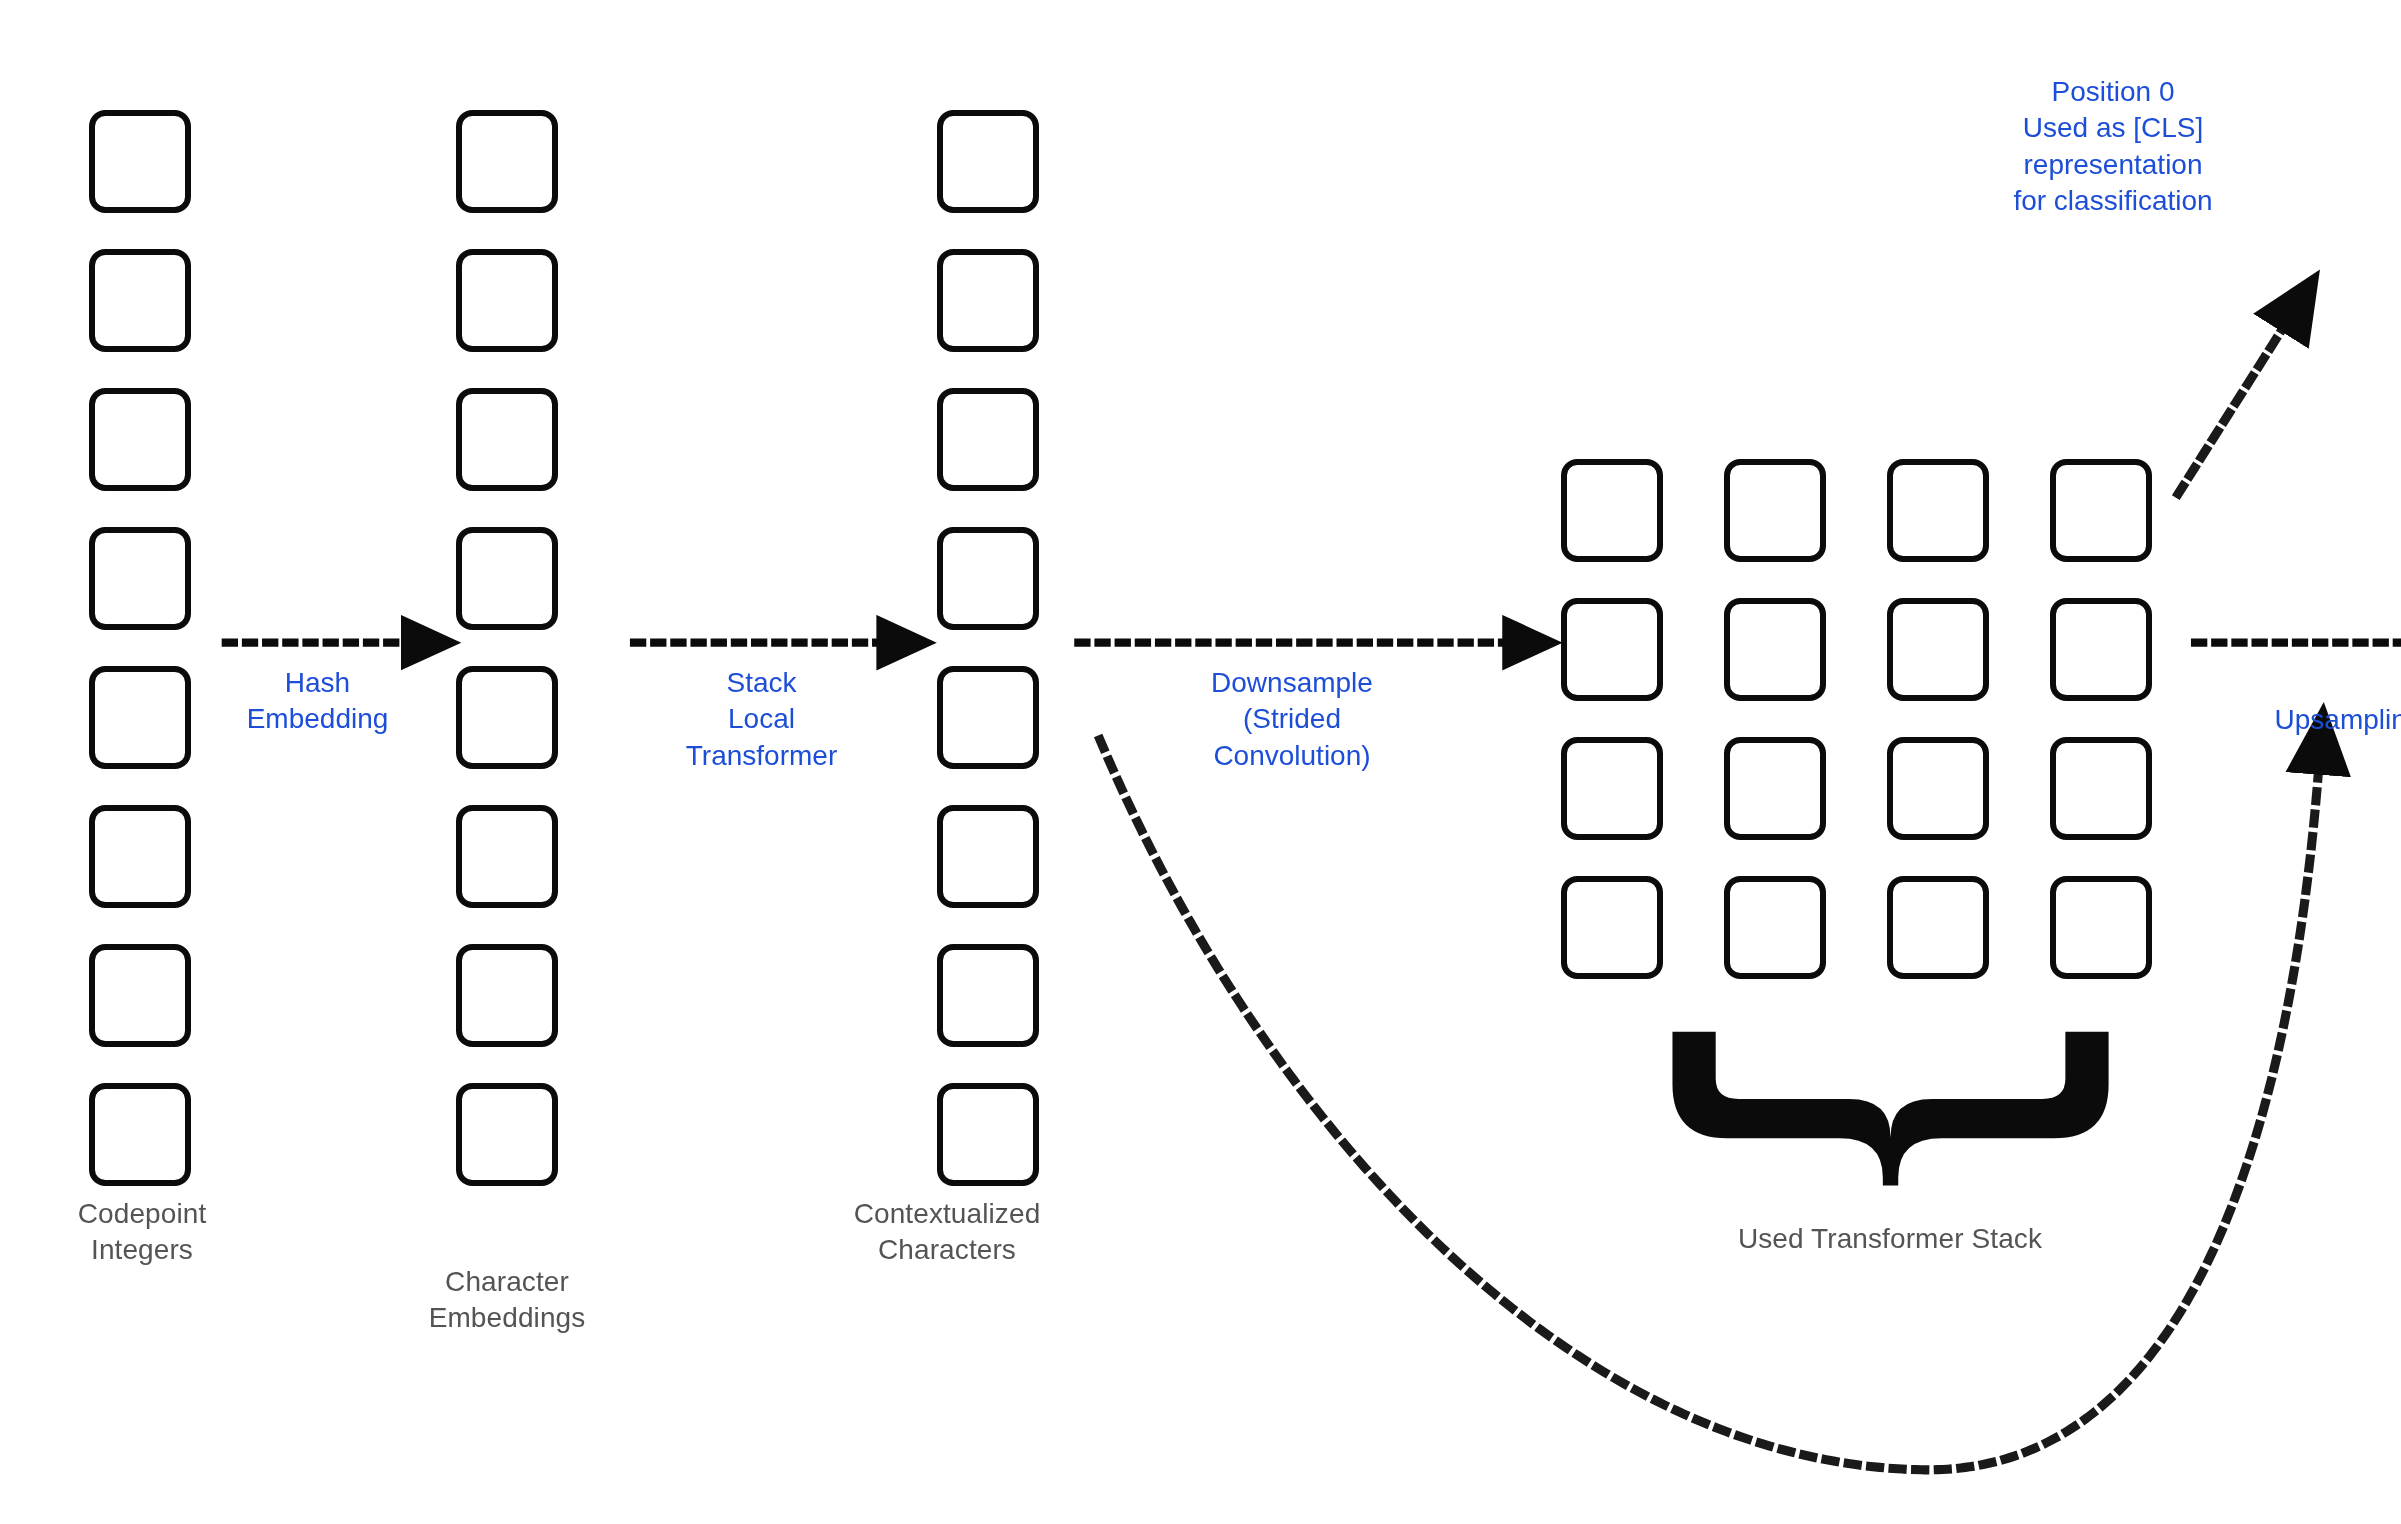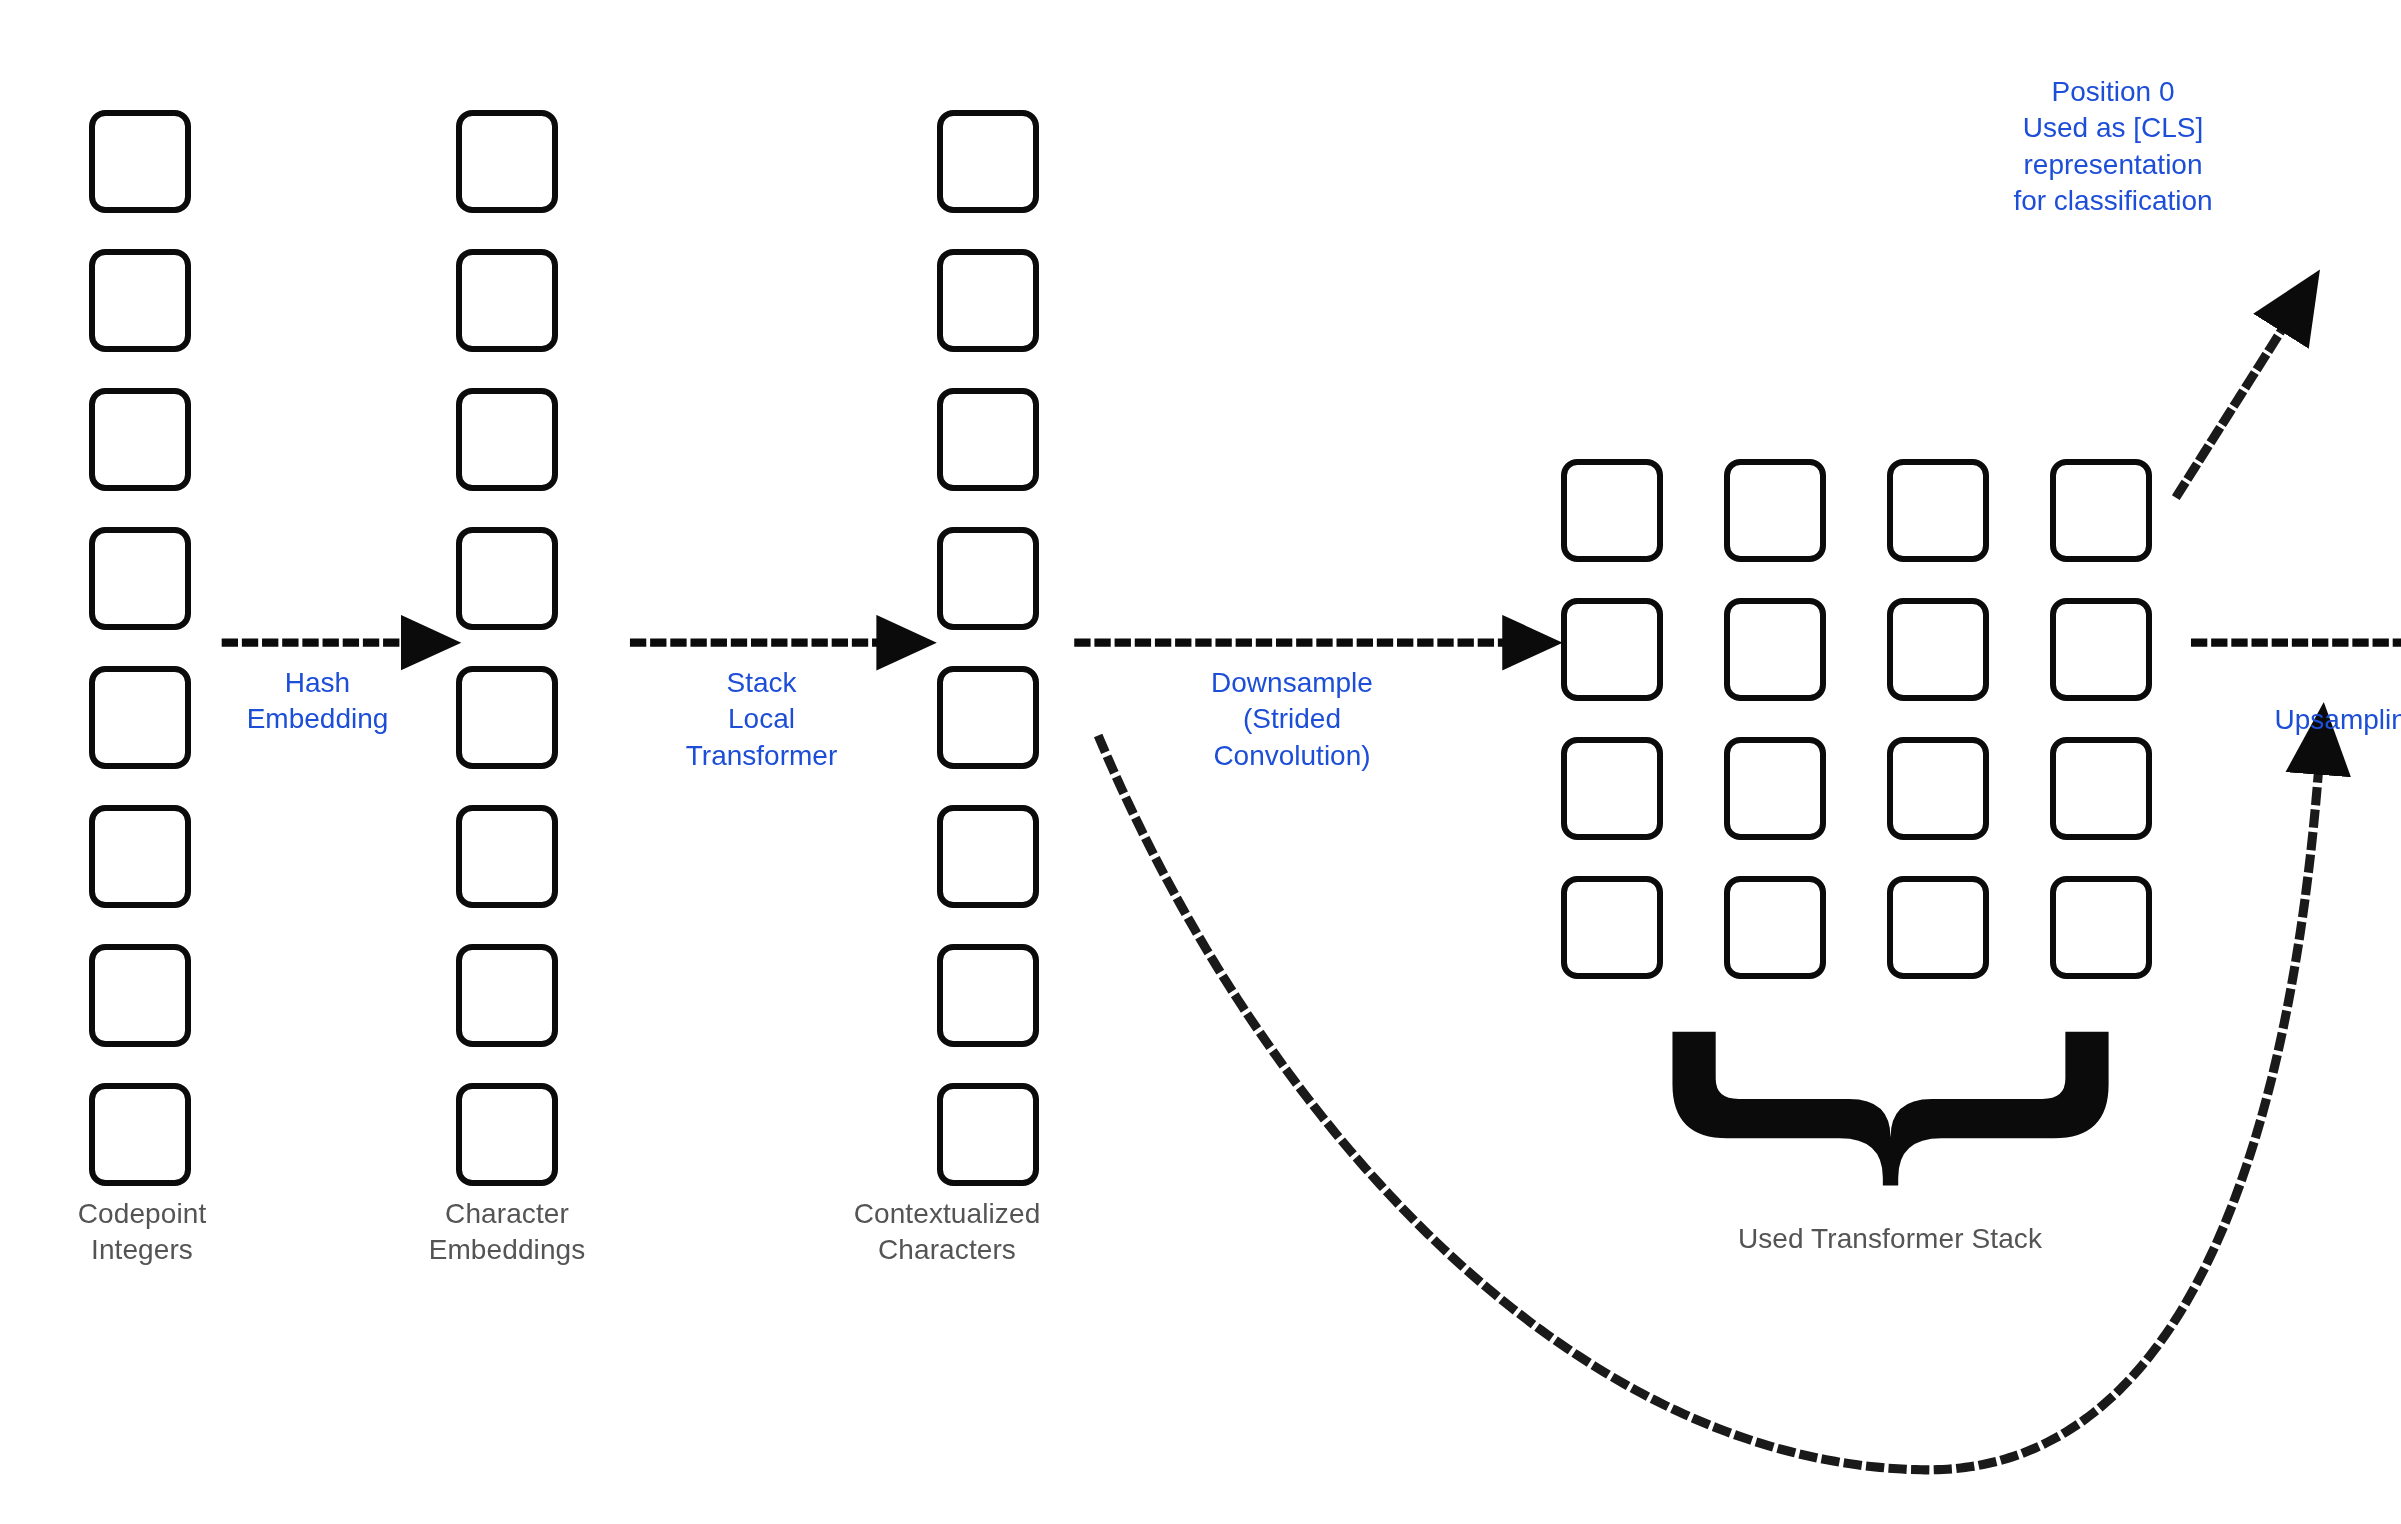--- a/index.html
+++ b/index.html
@@ -156,21 +156,21 @@
   <div class="col col-vert" style="left:456px; top:110px;">
     <div class="cell"></div>
     <div class="cell"></div>
     <div class="cell"></div>
     <div class="cell"></div>
     <div class="cell"></div>
     <div class="cell"></div>
     <div class="cell"></div>
     <div class="cell"></div>
   </div>
-  <div class="label" style="left:315px; top:1196px; width:384px;">Character
+  <div class="label" style="left:315px; top:1264px; width:384px;">Character
 Embeddings</div>
 
   <div class="col col-vert" style="left:937px; top:110px;">
     <div class="cell"></div>
     <div class="cell"></div>
     <div class="cell"></div>
     <div class="cell"></div>
     <div class="cell"></div>
     <div class="cell"></div>
     <div class="cell"></div>

